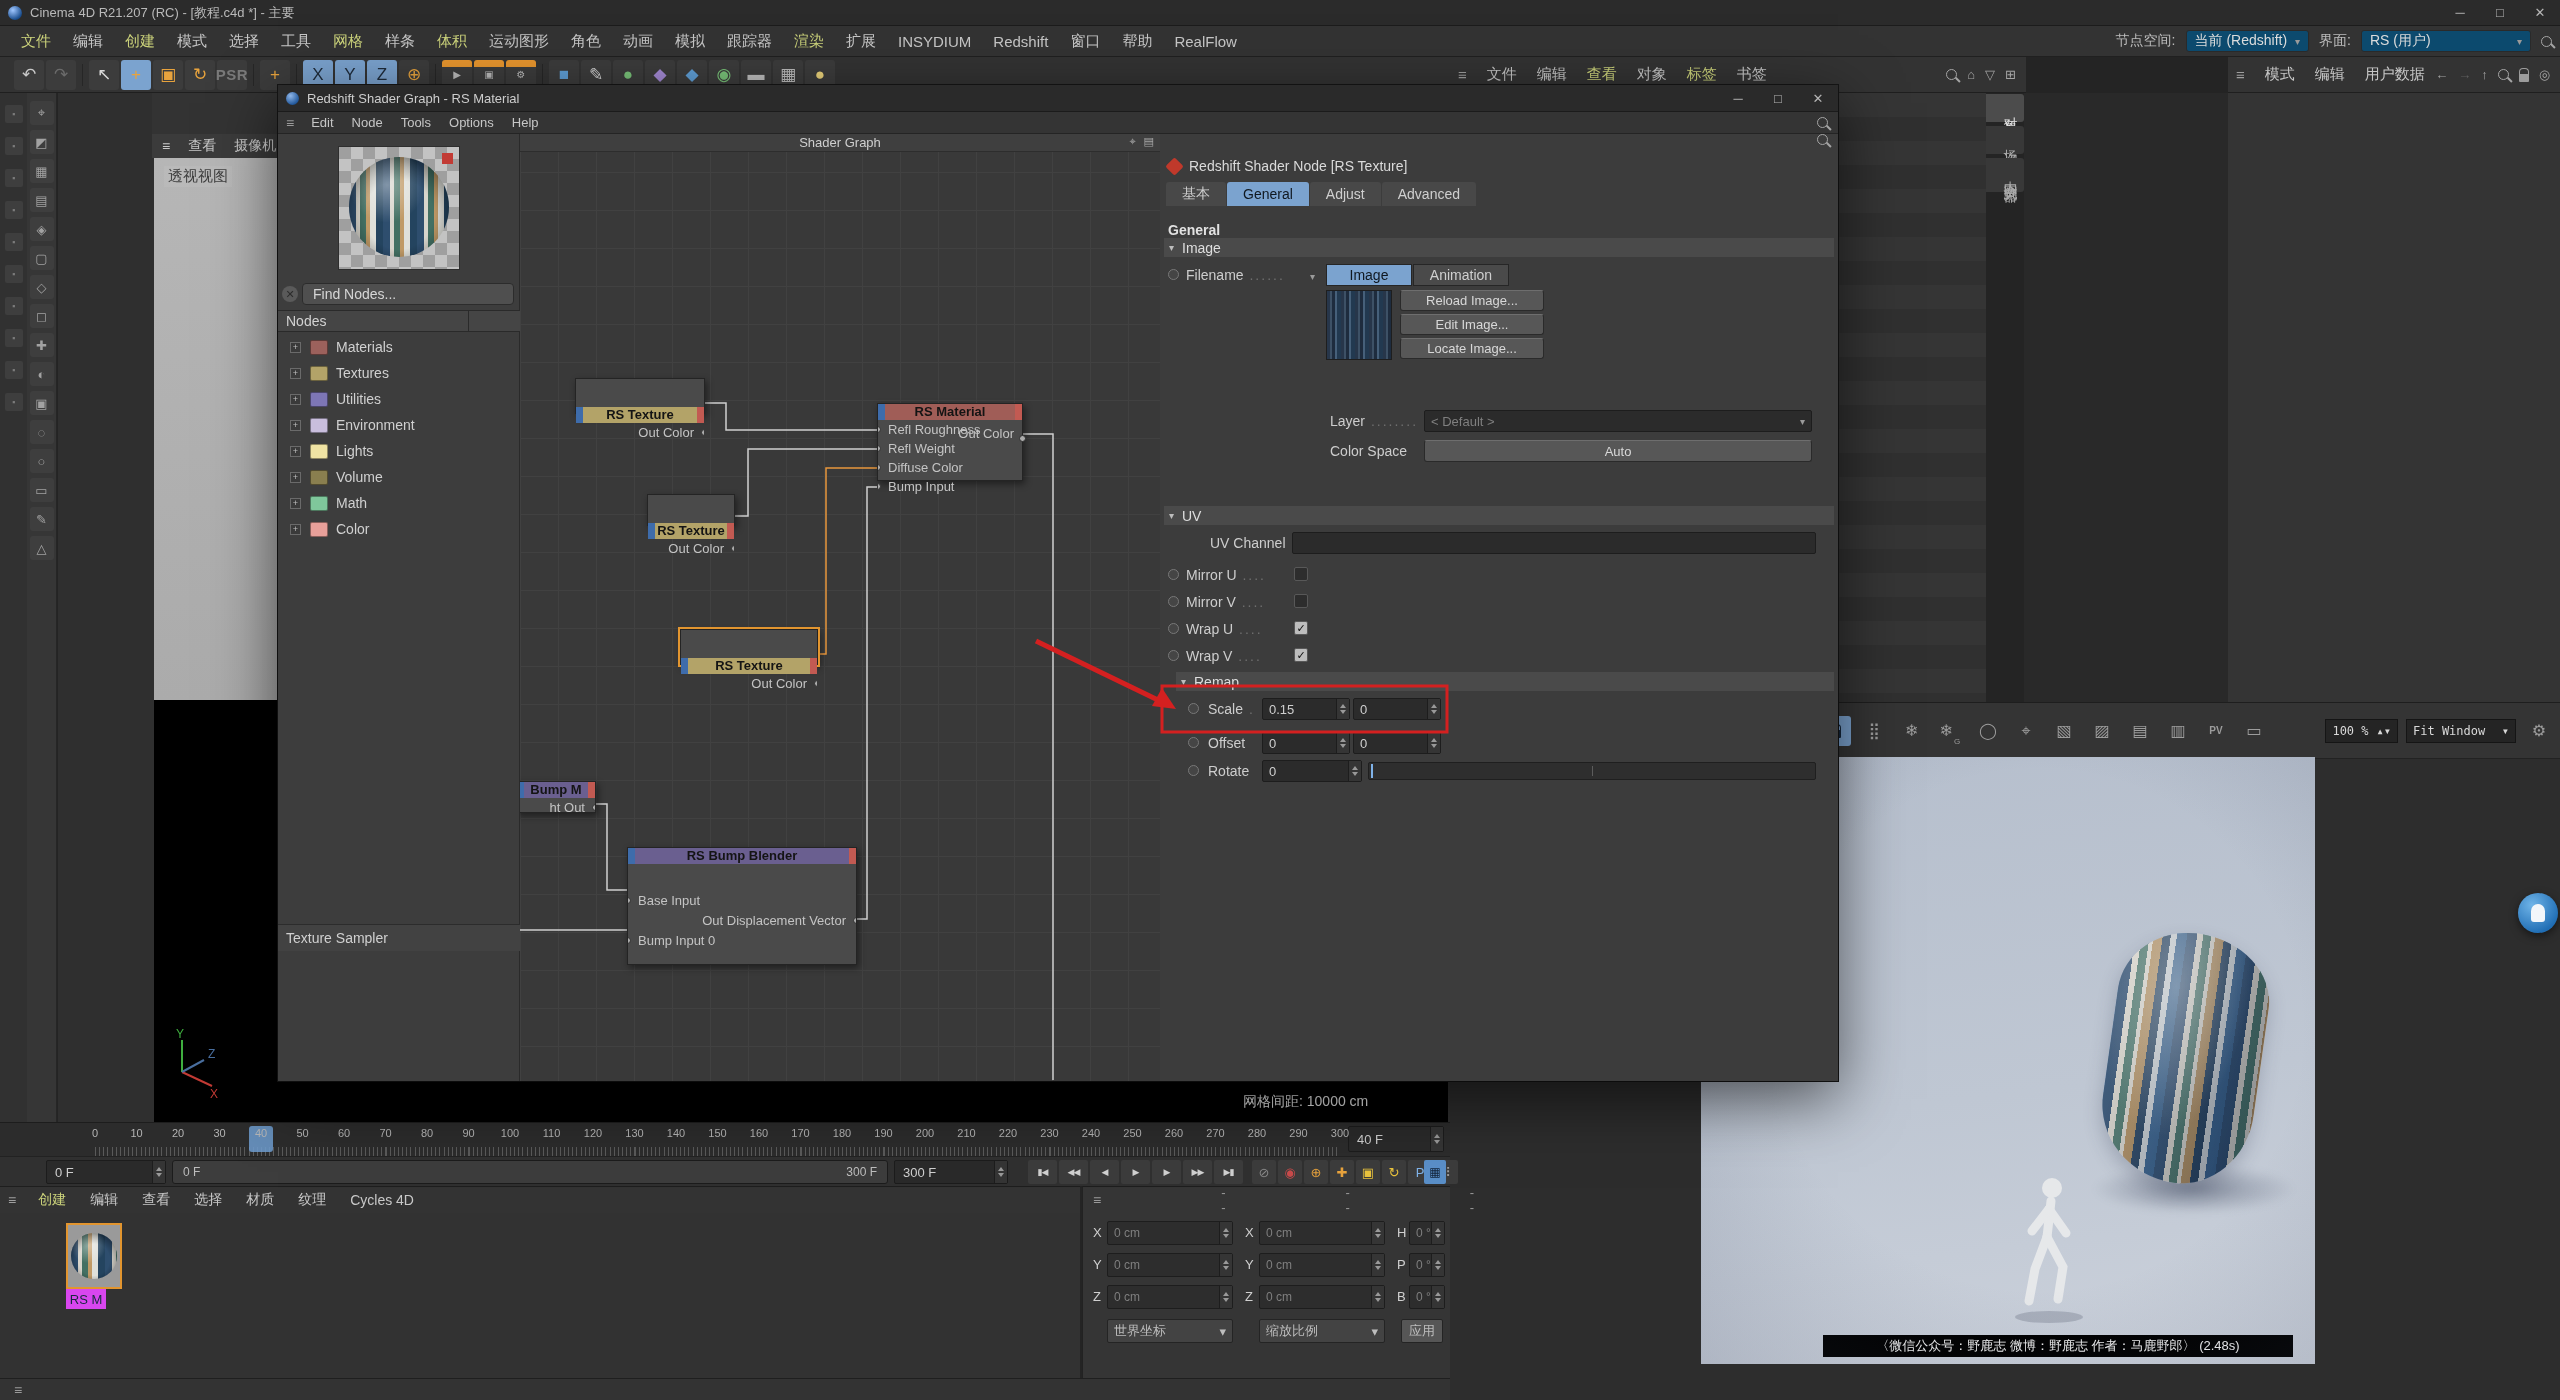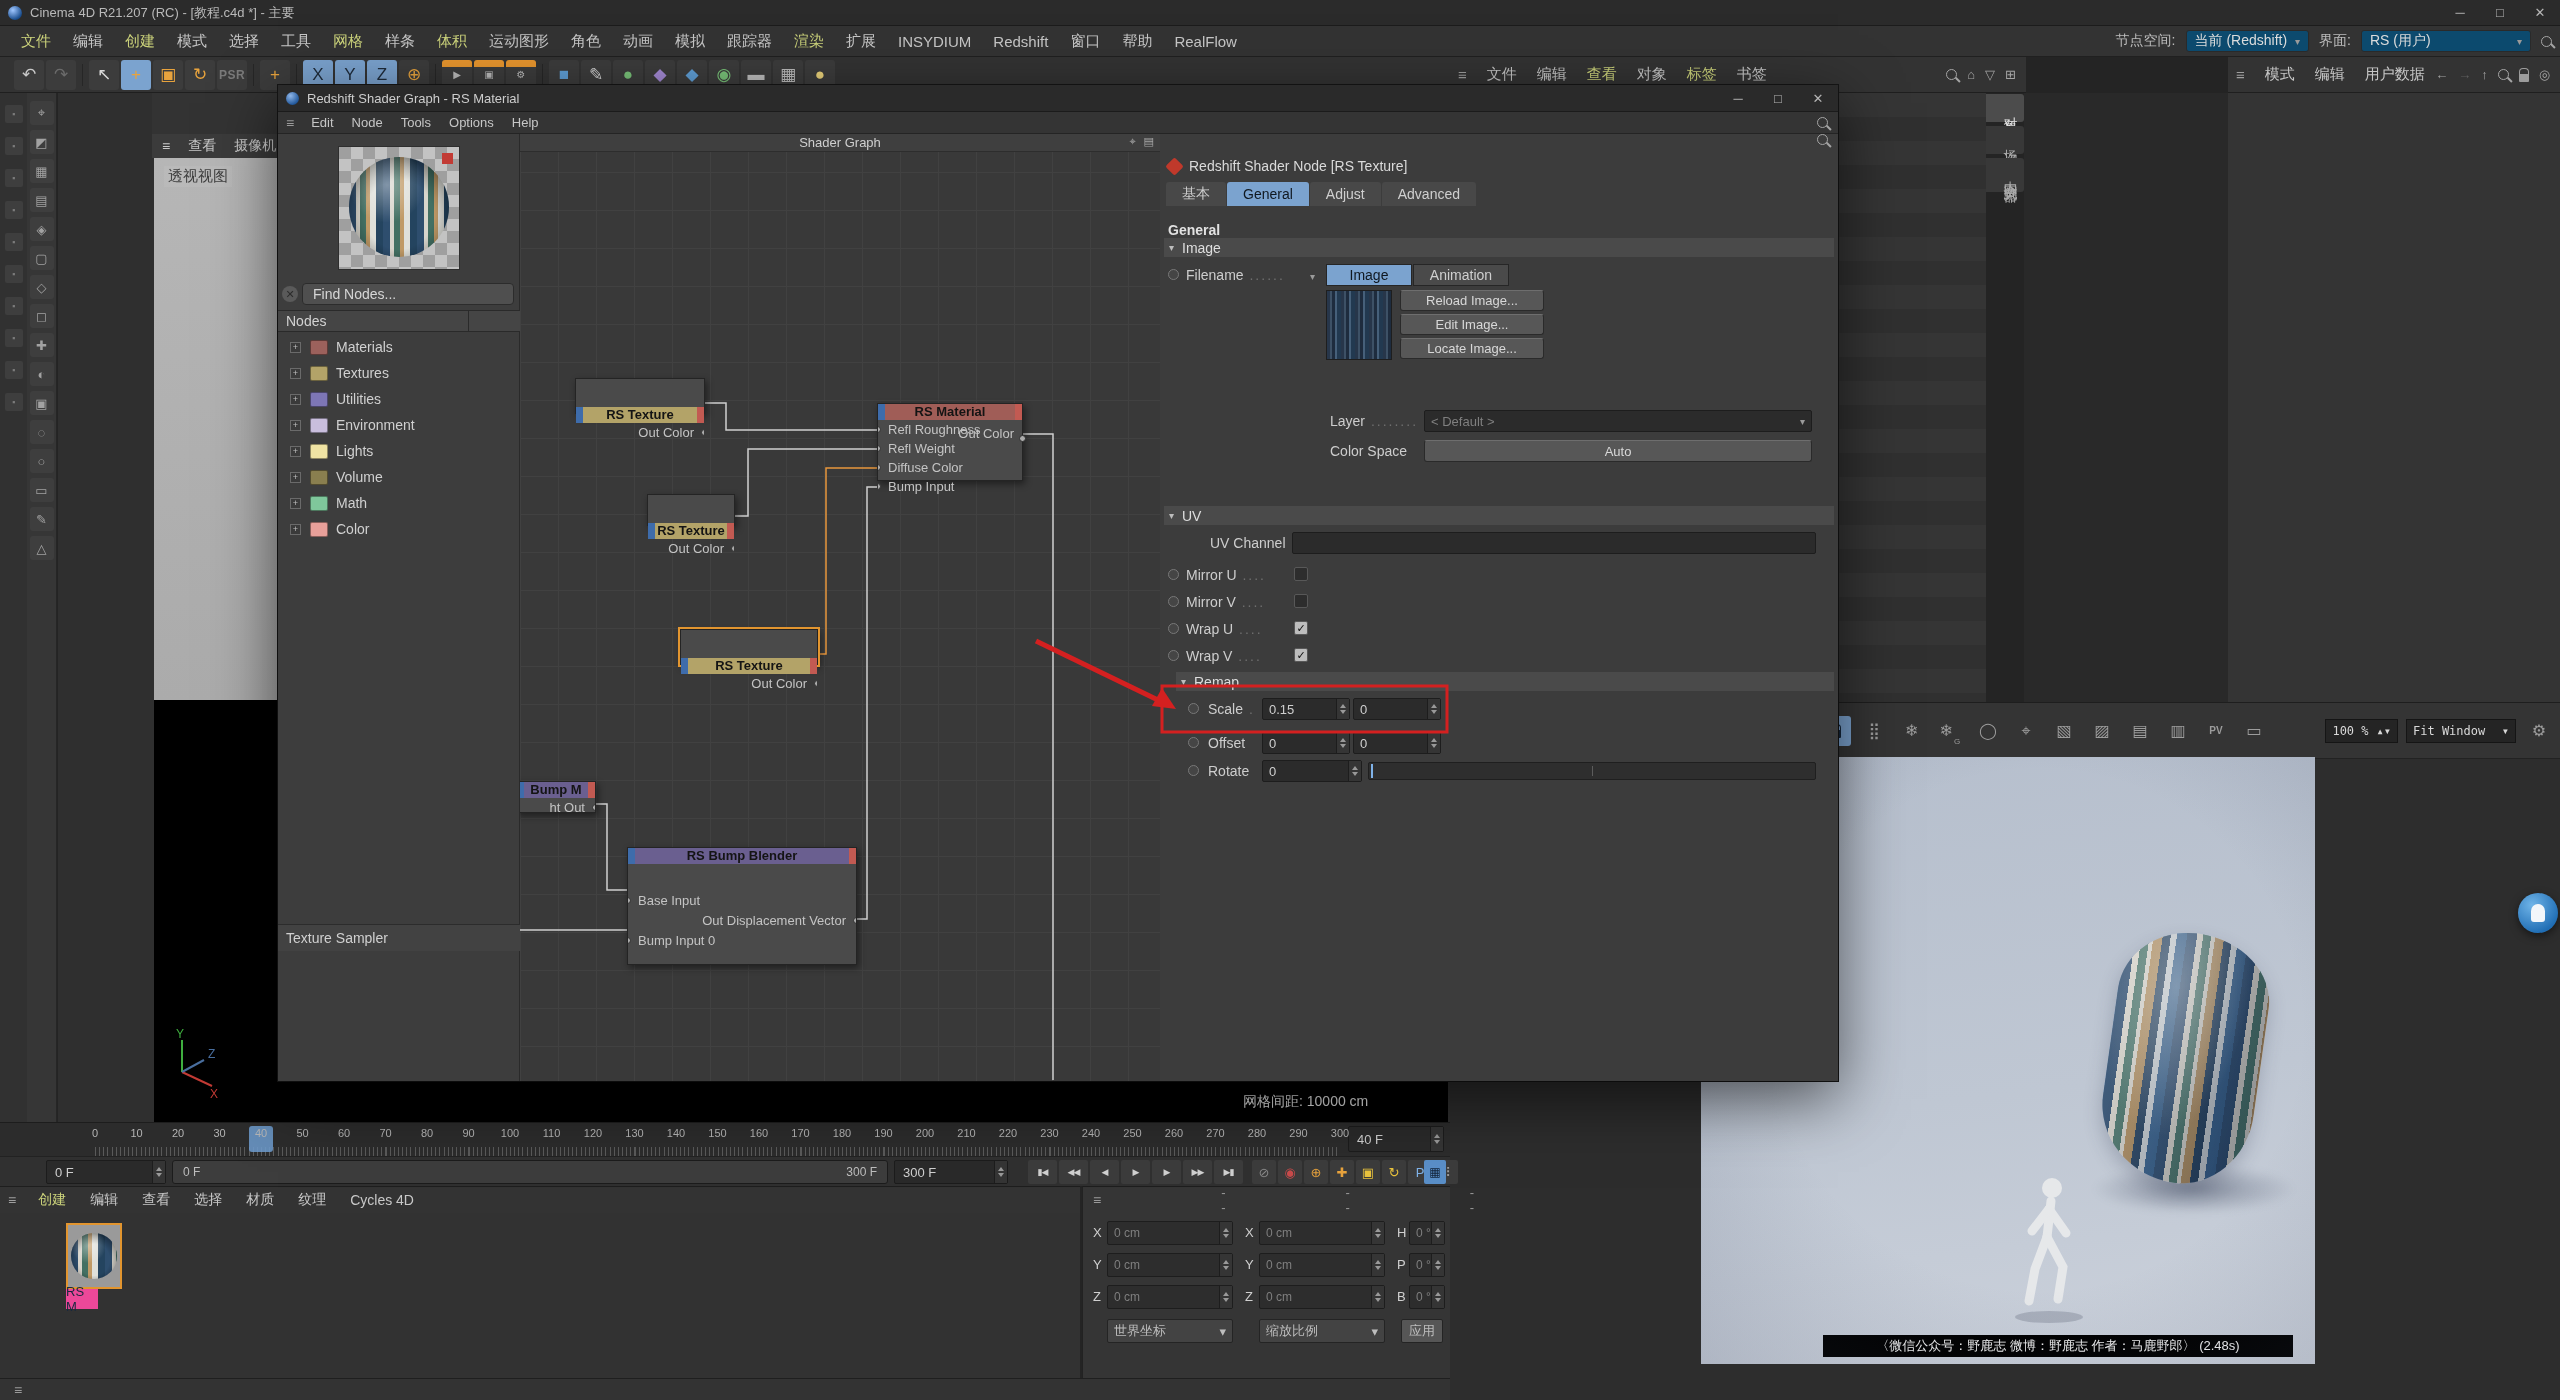--- a/index.html
+++ b/index.html
@@ -14,21 +14,21 @@
   #menubar{position:absolute;left:0;top:26px;width:2560px;height:31px;background:#333333;border-bottom:1px solid #202020;display:flex;align-items:center;font-size:15px;}
   #menu-items{display:flex;align-items:center;padding-left:10px;}
   .mitem{padding:0 11px;color:#c6c6c6;white-space:nowrap;}
   .mitem.accent{color:#ccd37b;}
   #menubar-right{margin-left:auto;display:flex;align-items:center;gap:10px;padding-right:8px;font-size:14px;}
   .ddbox{background:#0c4a6e;border:1px solid #2a2a2a;border-radius:3px;height:22px;display:flex;align-items:center;padding:0 8px;gap:8px;color:#dcdcdc;}
   .ddbox .chev{color:#9a9a9a;font-size:10px;}
   #main-toolbar{position:absolute;left:0;top:57px;width:1450px;height:36px;background:#333333;border-bottom:1px solid #1f1f1f;display:flex;align-items:center;gap:2px;padding-left:14px;}
   .ticon{width:30px;height:30px;border-radius:3px;display:flex;align-items:center;justify-content:center;font-size:17px;background:#3c3c3c;}
   .ticon.sel{background:#7ba3cf;}
-  .ticon.small{font-size:12px;font-weight:bold;letter-spacing:.5px;}
+  .ticon.small{font-size:15px;font-weight:bold;letter-spacing:.5px;}
   .ticon.clap{background:linear-gradient(#e8962e 0 7px,#3c3c3c 7px);color:#cfcfcf;font-size:10px;}
   .tsep{width:9px;height:30px;position:relative;}
   .tsep::after{content:"";position:absolute;left:4px;top:4px;width:1px;height:22px;background:#262626;}
   
   #left-colA{position:absolute;left:0;top:93px;width:27px;height:1029px;background:#313131;display:flex;flex-direction:column;align-items:center;gap:14px;padding-top:12px;}
   #left-colA .pi{width:18px;height:18px;background:#3e3e3e;border-radius:2px;color:#7c7c7c;font-size:9px;display:flex;align-items:center;justify-content:center;}
   #left-colB{position:absolute;left:27px;top:93px;width:30px;height:1029px;background:#363636;display:flex;flex-direction:column;align-items:center;gap:5px;padding-top:8px;border-right:1px solid #262626;}
   #left-colB .pi{width:24px;height:24px;background:#3e3e3e;border-radius:3px;color:#a2a2a2;font-size:13px;display:flex;align-items:center;justify-content:center;}
   #gap-left{position:absolute;left:58px;top:93px;width:94px;height:1029px;background:#2f2f2f;}
   #rs-mini{position:absolute;left:232px;top:96px;width:46px;height:40px;display:flex;flex-wrap:wrap;gap:3px;}
@@ -81,21 +81,21 @@
   #transport{position:absolute;left:1028px;top:3px;display:flex;gap:2px;}
   #transport .tp{width:29px;height:24px;background:#3c3c3c;border-radius:2px;color:#d0d0d0;font-size:9px;display:flex;align-items:center;justify-content:center;letter-spacing:-1px;}
   #keyicons{position:absolute;left:1252px;top:3px;display:flex;gap:2px;}
   #keyicons .tp{width:24px;height:24px;background:#3c3c3c;border-radius:2px;font-size:13px;display:flex;align-items:center;justify-content:center;}
   #tl-endicon{position:absolute;left:1424px;top:3px;width:22px;height:24px;background:#5a8fc8;border-radius:2px;color:#13243a;font-size:12px;display:flex;align-items:center;justify-content:center;}
   
   #matman{position:absolute;left:0;top:1186px;width:1080px;height:192px;background:#323232;border-top:1px solid #1e1e1e;}
   #mm-menu{display:flex;align-items:center;height:26px;font-size:14px;background:#333;}
   #mm-menu .burger{color:#9f9f9f;margin:0 10px 0 8px;}
   #mm-thumb{position:absolute;left:66px;top:36px;width:56px;height:66px;border:2px solid #e2952f;background:#9a9a9a;display:flex;align-items:center;justify-content:center;}
-  #mm-label{position:absolute;left:66px;top:102px;width:32px;height:20px;background:#ec4899;color:#16293f;font-size:13px;display:flex;align-items:center;justify-content:center;}
+  #mm-label{position:absolute;left:66px;top:102px;width:40px;height:20px;background:#d946ef;color:#16293f;font-size:13px;display:flex;align-items:center;justify-content:center;}
   #coords{position:absolute;left:1082px;top:1186px;width:368px;height:192px;background:#353535;border-top:1px solid #1e1e1e;border-left:1px solid #222;font-size:13px;}
   #coords .hdr{display:flex;align-items:center;height:26px;color:#9a9a9a;gap:120px;padding-left:10px;}
   .cfld{position:absolute;height:24px;background:#2d2d2d;border:1px solid #1d1d1d;border-radius:2px;color:#7f7f7f;display:flex;align-items:center;padding-left:6px;font-size:12px;}
   .clab{position:absolute;color:#d0d0d0;font-size:13px;}
   .ccombo{position:absolute;top:132px;height:24px;background:#434343;border:1px solid #242424;border-radius:2px;color:#bdbdbd;display:flex;align-items:center;justify-content:space-between;padding:0 6px;font-size:13px;}
   #statusbar{position:absolute;left:0;top:1378px;width:1450px;height:22px;background:#333;border-top:1px solid #1f1f1f;display:flex;align-items:center;color:#9a9a9a;padding-left:14px;font-size:13px;}
   
   #sw{position:absolute;left:278px;top:85px;width:1560px;height:996px;background:#3d3d3d;box-shadow:0 18px 60px rgba(0,0,0,.6),0 0 0 1px #161616;}
   #sw-titlebar{position:absolute;left:0;top:0;width:100%;height:27px;background:#2a2a2a;display:flex;align-items:center;border-bottom:1px solid #1b1b1b;}
   #sw-icon{width:13px;height:13px;border-radius:50%;margin:0 8px;background:radial-gradient(circle at 35% 30%,#8fb6e8,#23599c 70%,#102c50);}

